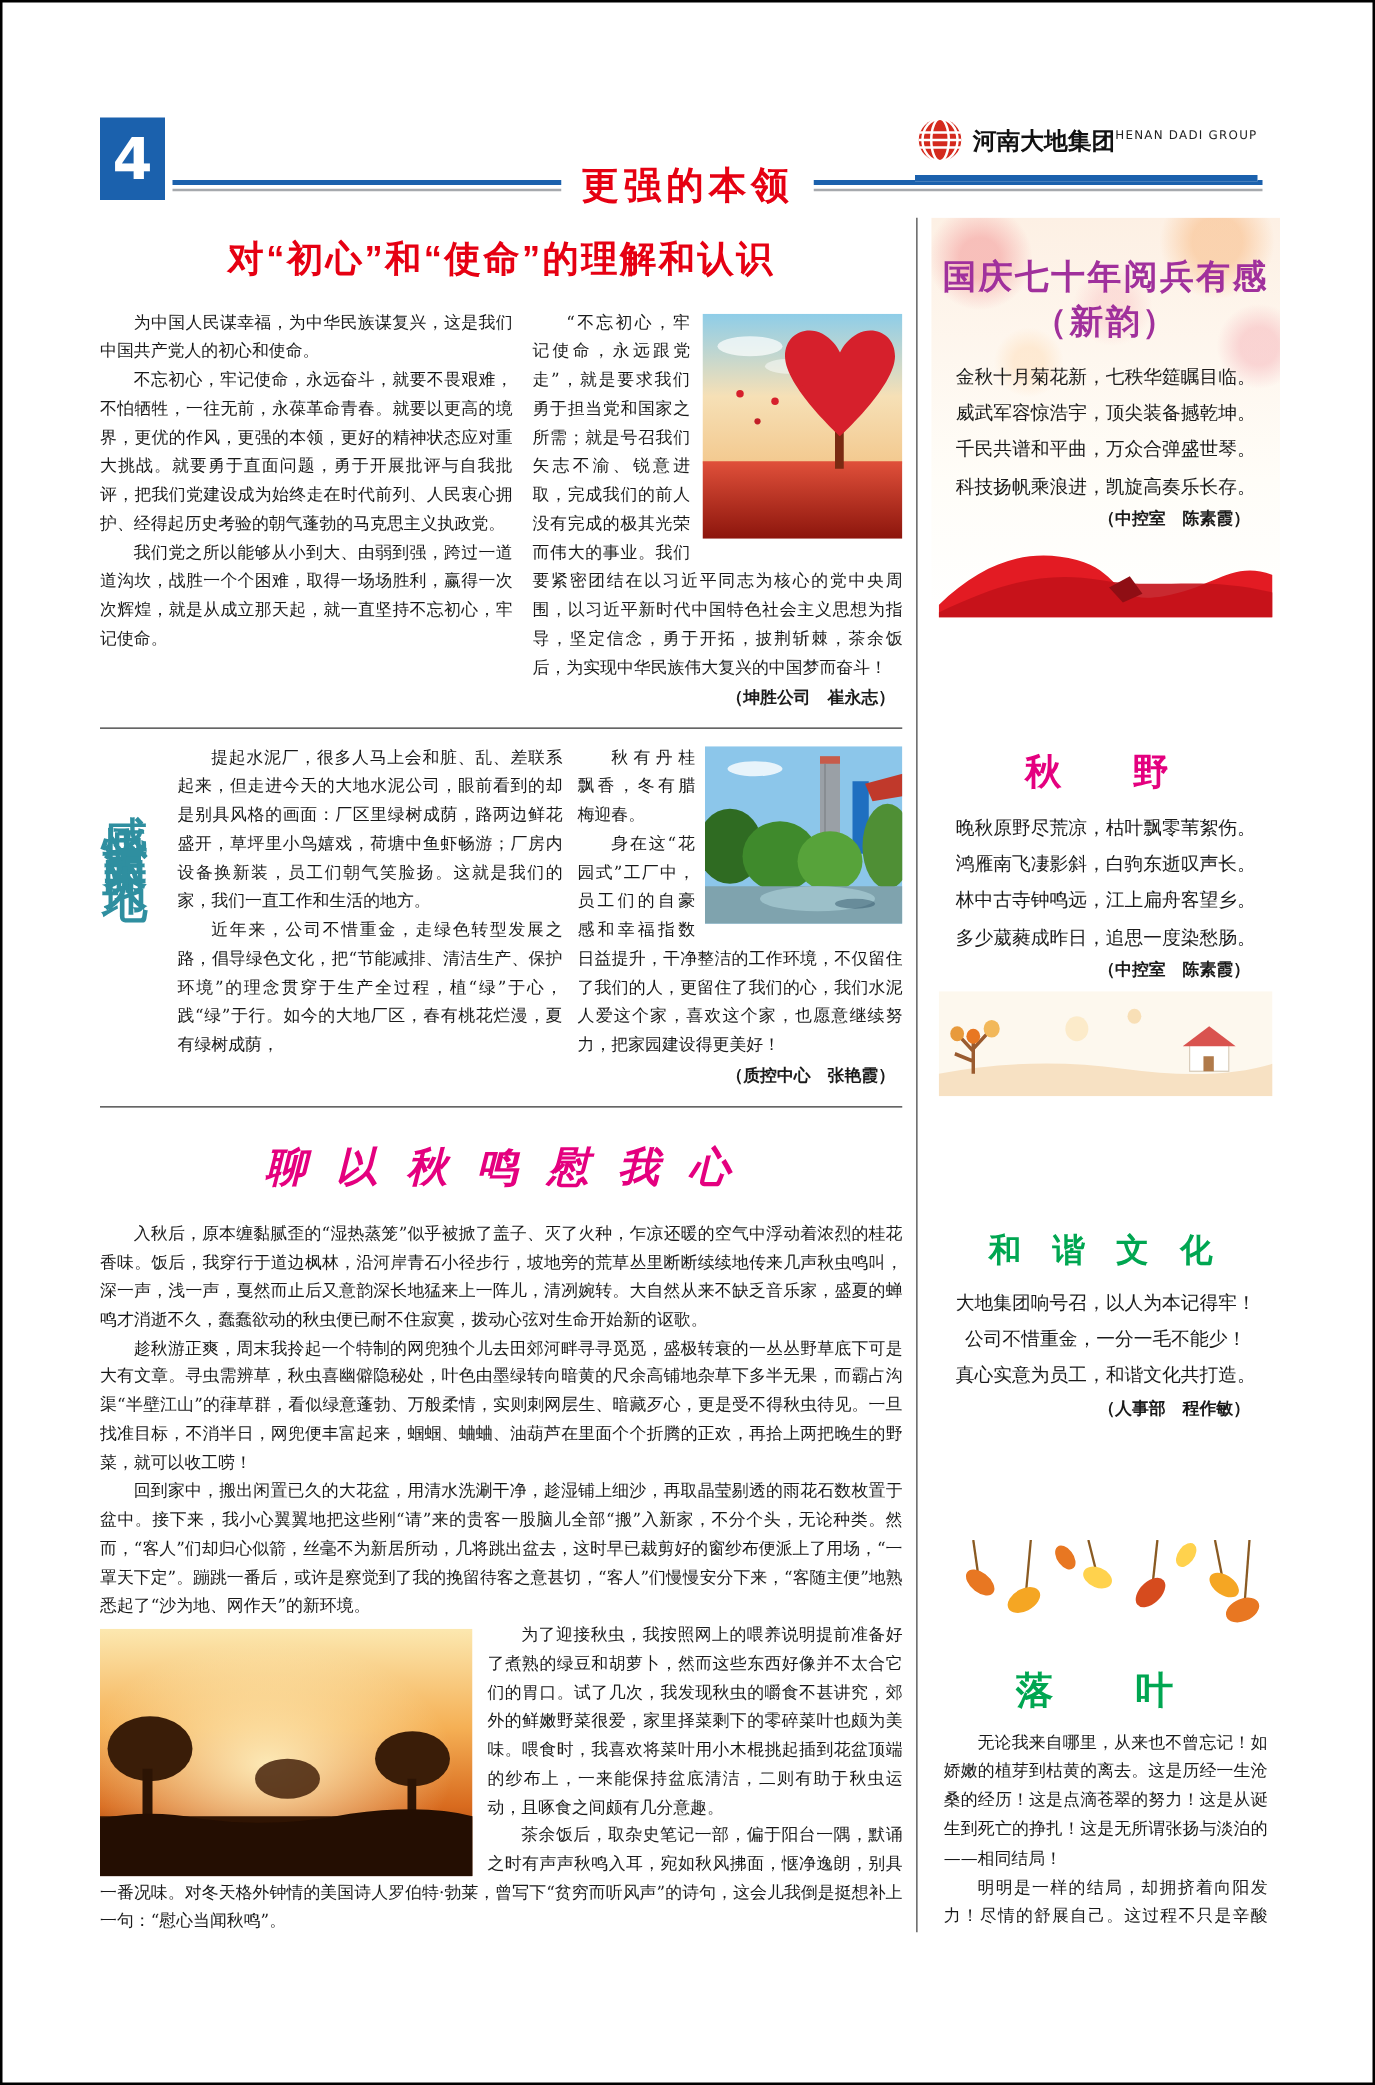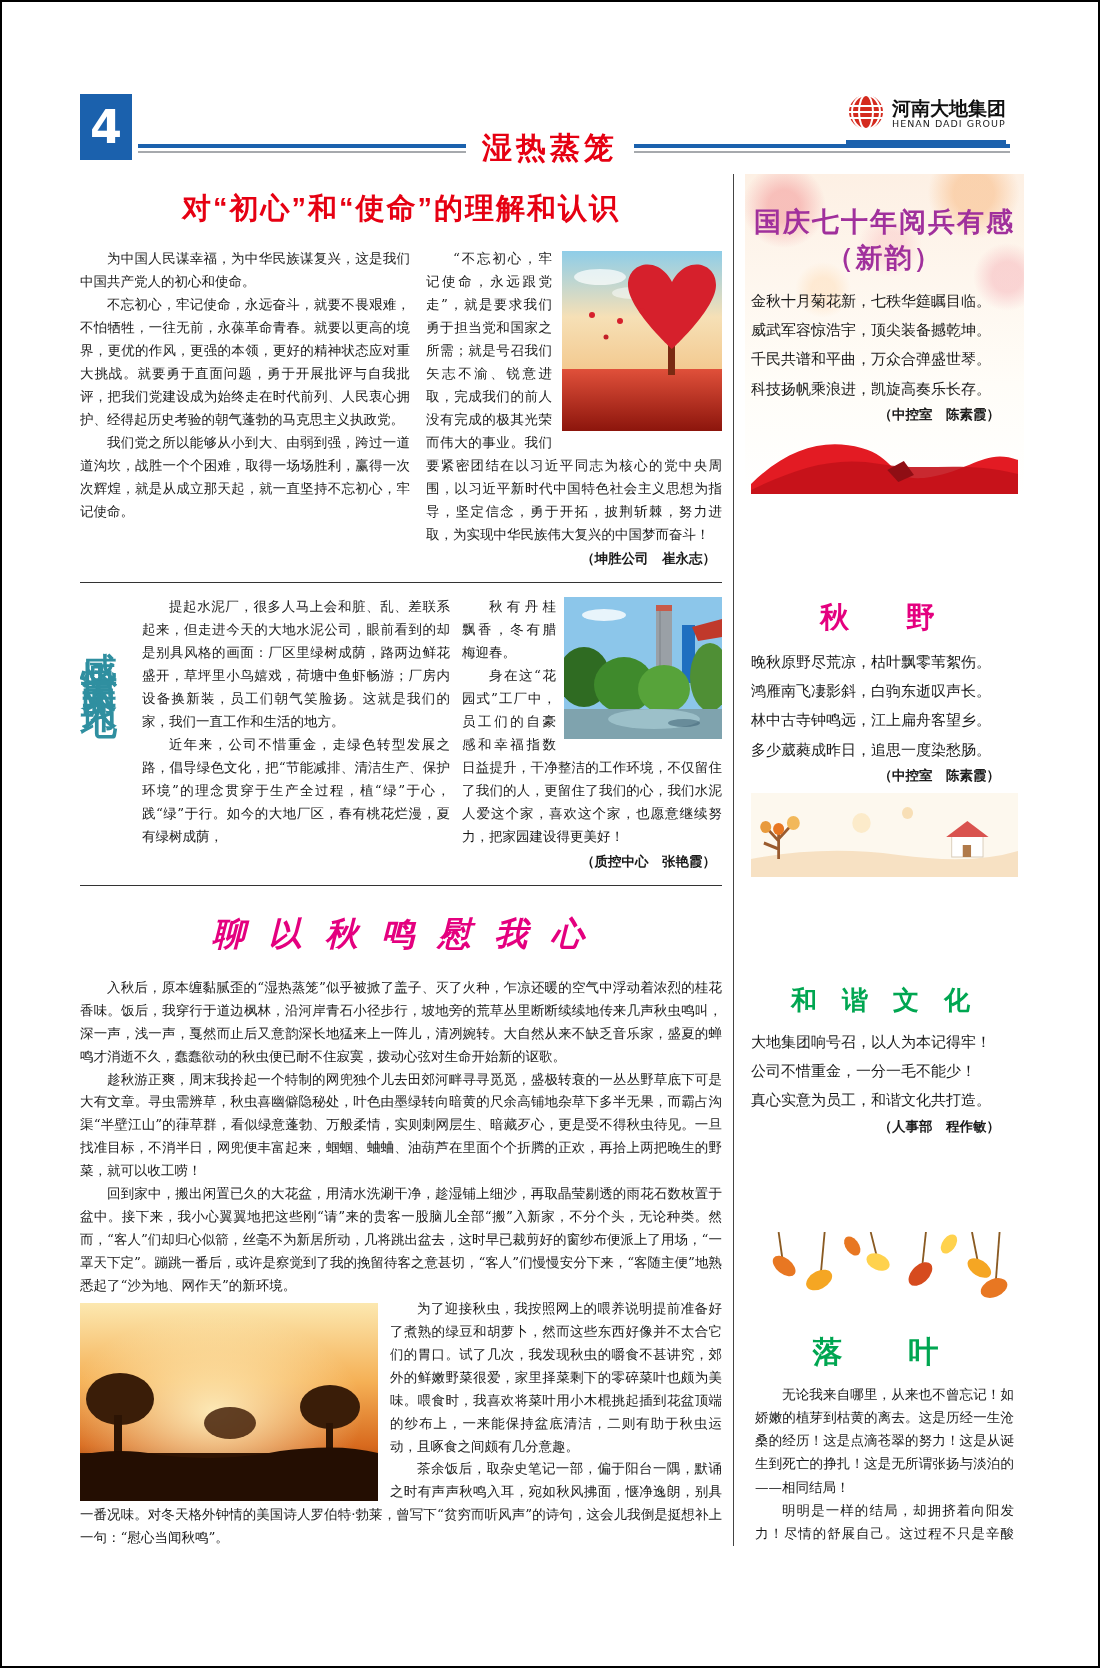--- a/index.html
+++ b/index.html
@@ -11,21 +11,21 @@
   .pagenum{position:absolute;left:0;top:2px;width:52px;height:66px;background:#1b61ad;
            color:#fff;font-family:"DejaVu Sans","Liberation Sans",sans-serif;font-weight:bold;
            font-size:46px;display:flex;align-items:center;justify-content:center;}
   .head-rule{position:absolute;left:58px;right:10px;top:52px;height:3px;
              border-top:4px solid #1b61ad;border-bottom:2px solid #a6a9ad;}
   .masthead{position:absolute;left:50%;transform:translateX(-50%);top:36px;background:#fff;
             padding:0 16px;color:#e60012;font-family:"DejaVu Sans","Liberation Sans",sans-serif;
             font-weight:bold;font-size:30px;letter-spacing:4px;z-index:2;}
   .logo{position:absolute;right:14px;top:0;display:flex;align-items:center;gap:6px;background:#fff;
         padding-bottom:4px;border-bottom:5px solid #1b61ad;z-index:2;}
-  .logo-texts{display:flex;flex-direction:column;line-height:1.05;justify-content:space-between;}
+  .logo-texts{display:flex;line-height:1.05;justify-content:space-between;}
   .logo-cn{font-family:"DejaVu Sans","Liberation Sans",sans-serif;font-weight:bold;font-size:19px;color:#111;}
   .logo-en{font-family:"DejaVu Sans","Liberation Sans",sans-serif;font-size:9.5px;color:#222;letter-spacing:1px;}
   
   .content{position:absolute;top:172px;left:78px;width:944px;height:1372px;display:flex;overflow:hidden;}
   .main-col{width:642px;overflow:hidden;font-size:13.5px;line-height:1.7;text-align:justify;}
   .v-divider{width:1px;background:#444;margin:0 11px;}
   .sidebar{flex:1;overflow:hidden;display:flex;flex-direction:column;gap:40px;}
   p{margin:0;text-indent:2em;}
   .sig{text-align:right;text-indent:0;font-weight:600;padding-right:6px;margin-top:2px;}
   
@@ -53,21 +53,21 @@
   .sb-block{padding:2px 6px;}
   .parade{background:
       radial-gradient(circle at 14% 10%, rgba(243,150,150,.55) 0 16px, transparent 42px),
       radial-gradient(circle at 82% 6%, rgba(248,180,120,.5) 0 20px, transparent 46px),
       radial-gradient(circle at 52% 22%, rgba(250,195,195,.45) 0 13px, transparent 32px),
       radial-gradient(circle at 94% 32%, rgba(243,160,170,.4) 0 15px, transparent 34px),
       radial-gradient(circle at 28% 36%, rgba(255,214,170,.4) 0 12px, transparent 28px),
       linear-gradient(#fdf0e4,#fffdf8 65%,#ffffff);padding-top:30px;}
   .parade-title{color:#a0309c;font-family:"DejaVu Sans","Liberation Sans",sans-serif;font-weight:bold;
                 font-size:27px;text-align:center;letter-spacing:2px;line-height:1.35;}
-  .poem{font-size:15px;line-height:1.95;text-align:left;margin-top:10px;}
+  .poem{font-size:15px;line-height:1.95;text-align:center;margin-top:10px;}
   .poem div{text-indent:0;}
   .sb-sig{text-align:right;font-weight:600;font-size:13.5px;padding-right:18px;margin-top:2px;}
   .silk{display:block;width:100%;height:62px;margin-top:8px;}
   .qiuye-title{color:#e4007f;font-family:"DejaVu Sans","Liberation Sans",sans-serif;font-weight:bold;
                font-size:29px;text-align:center;letter-spacing:14px;margin-top:8px;}
   .autumn-illu{display:block;width:100%;height:84px;margin-top:8px;}
   .hexie-title{color:#00a651;font-family:"DejaVu Sans","Liberation Sans",sans-serif;font-weight:bold;
                font-size:26px;text-align:center;letter-spacing:8px;margin-top:10px;}
   .leaves-banner{display:block;width:100%;height:92px;}
   .luoye-title{color:#00a651;font-family:"DejaVu Sans","Liberation Sans",sans-serif;font-weight:bold;
@@ -83,21 +83,21 @@
 </head>
 <body>
 
 <div class="page">
 
   <div class="header">
     <div class="pagenum">
       <span>4</span>
     </div>
     <div class="head-rule"></div>
-    <div class="masthead">湿热蒸笼</div>
+    <div class="masthead">更强的本领</div>
     <div class="logo">
       <span>
         <svg width="40" height="40" viewBox="0 0 40 40">
           <circle cx="20" cy="20" r="17" fill="#d42a1e"></circle>
           <ellipse cx="20" cy="20" rx="7" ry="17" fill="none" stroke="#fff" stroke-width="2"></ellipse>
           <ellipse cx="20" cy="20" rx="14" ry="17" fill="none" stroke="#fff" stroke-width="2"></ellipse>
           <line x1="4" y1="14" x2="36" y2="14" stroke="#fff" stroke-width="2"></line>
           <line x1="3" y1="20" x2="37" y2="20" stroke="#fff" stroke-width="2"></line>
           <line x1="4" y1="26" x2="36" y2="26" stroke="#fff" stroke-width="2"></line>
         </svg>
@@ -140,21 +140,21 @@
                 <ellipse cx="70" cy="42" rx="20" ry="6" fill="#fff" opacity=".5"></ellipse>
                 <rect y="118" width="160" height="62" fill="url(#gnd1)"></rect>
                 <rect x="106" y="86" width="7" height="38" fill="#7a2a12"></rect>
                 <path d="M110,98 C110,98 66,58 66,34 C66,17 82,9 96,16 C103,20 107,25 110,31 C113,25 117,20 124,16 C138,9 154,17 154,34 C154,58 110,98 110,98 Z" fill="#d6202c"></path>
                 <circle cx="58" cy="70" r="3" fill="#d6202c"></circle>
                   <circle cx="44" cy="86" r="2.5" fill="#c21f28"></circle>
                 <circle cx="80" cy="60" r="2.5" fill="#d6202c"></circle>
                   <circle cx="30" cy="64" r="3" fill="#d6202c"></circle>
               </svg>
             </span>
-            <p>“不忘初心，牢记使命，永远跟党走”，就是要求我们勇于担当党和国家之所需；就是号召我们矢志不渝、锐意进取，完成我们的前人没有完成的极其光荣而伟大的事业。我们要紧密团结在以习近平同志为核心的党中央周围，以习近平新时代中国特色社会主义思想为指导，坚定信念，勇于开拓，披荆斩棘，努力进取，为实现中华民族伟大复兴的中国梦而奋斗！</p>
+            <p>“不忘初心，牢记使命，永远跟党走”，就是要求我们勇于担当党和国家之所需；就是号召我们矢志不渝、锐意进取，完成我们的前人没有完成的极其光荣而伟大的事业。我们要紧密团结在以习近平同志为核心的党中央周围，以习近平新时代中国特色社会主义思想为指导，坚定信念，勇于开拓，披荆斩棘，茶余饭后，为实现中华民族伟大复兴的中国梦而奋斗！</p>
             <div class="sig">（坤胜公司　崔永志）</div>
           </div>
         </div>
       </section>
 
       <section class="article">
         <div class="a2-flex">
           <div class="a2-title">感悟美丽大地</div>
           <div class="a2-left">
             <p>提起水泥厂，很多人马上会和脏、乱、差联系起来，但走进今天的大地水泥公司，眼前看到的却是别具风格的画面：厂区里绿树成荫，路两边鲜花盛开，草坪里小鸟嬉戏，荷塘中鱼虾畅游；厂房内设备换新装，员工们朝气笑脸扬。这就是我们的家，我们一直工作和生活的地方。</p>

